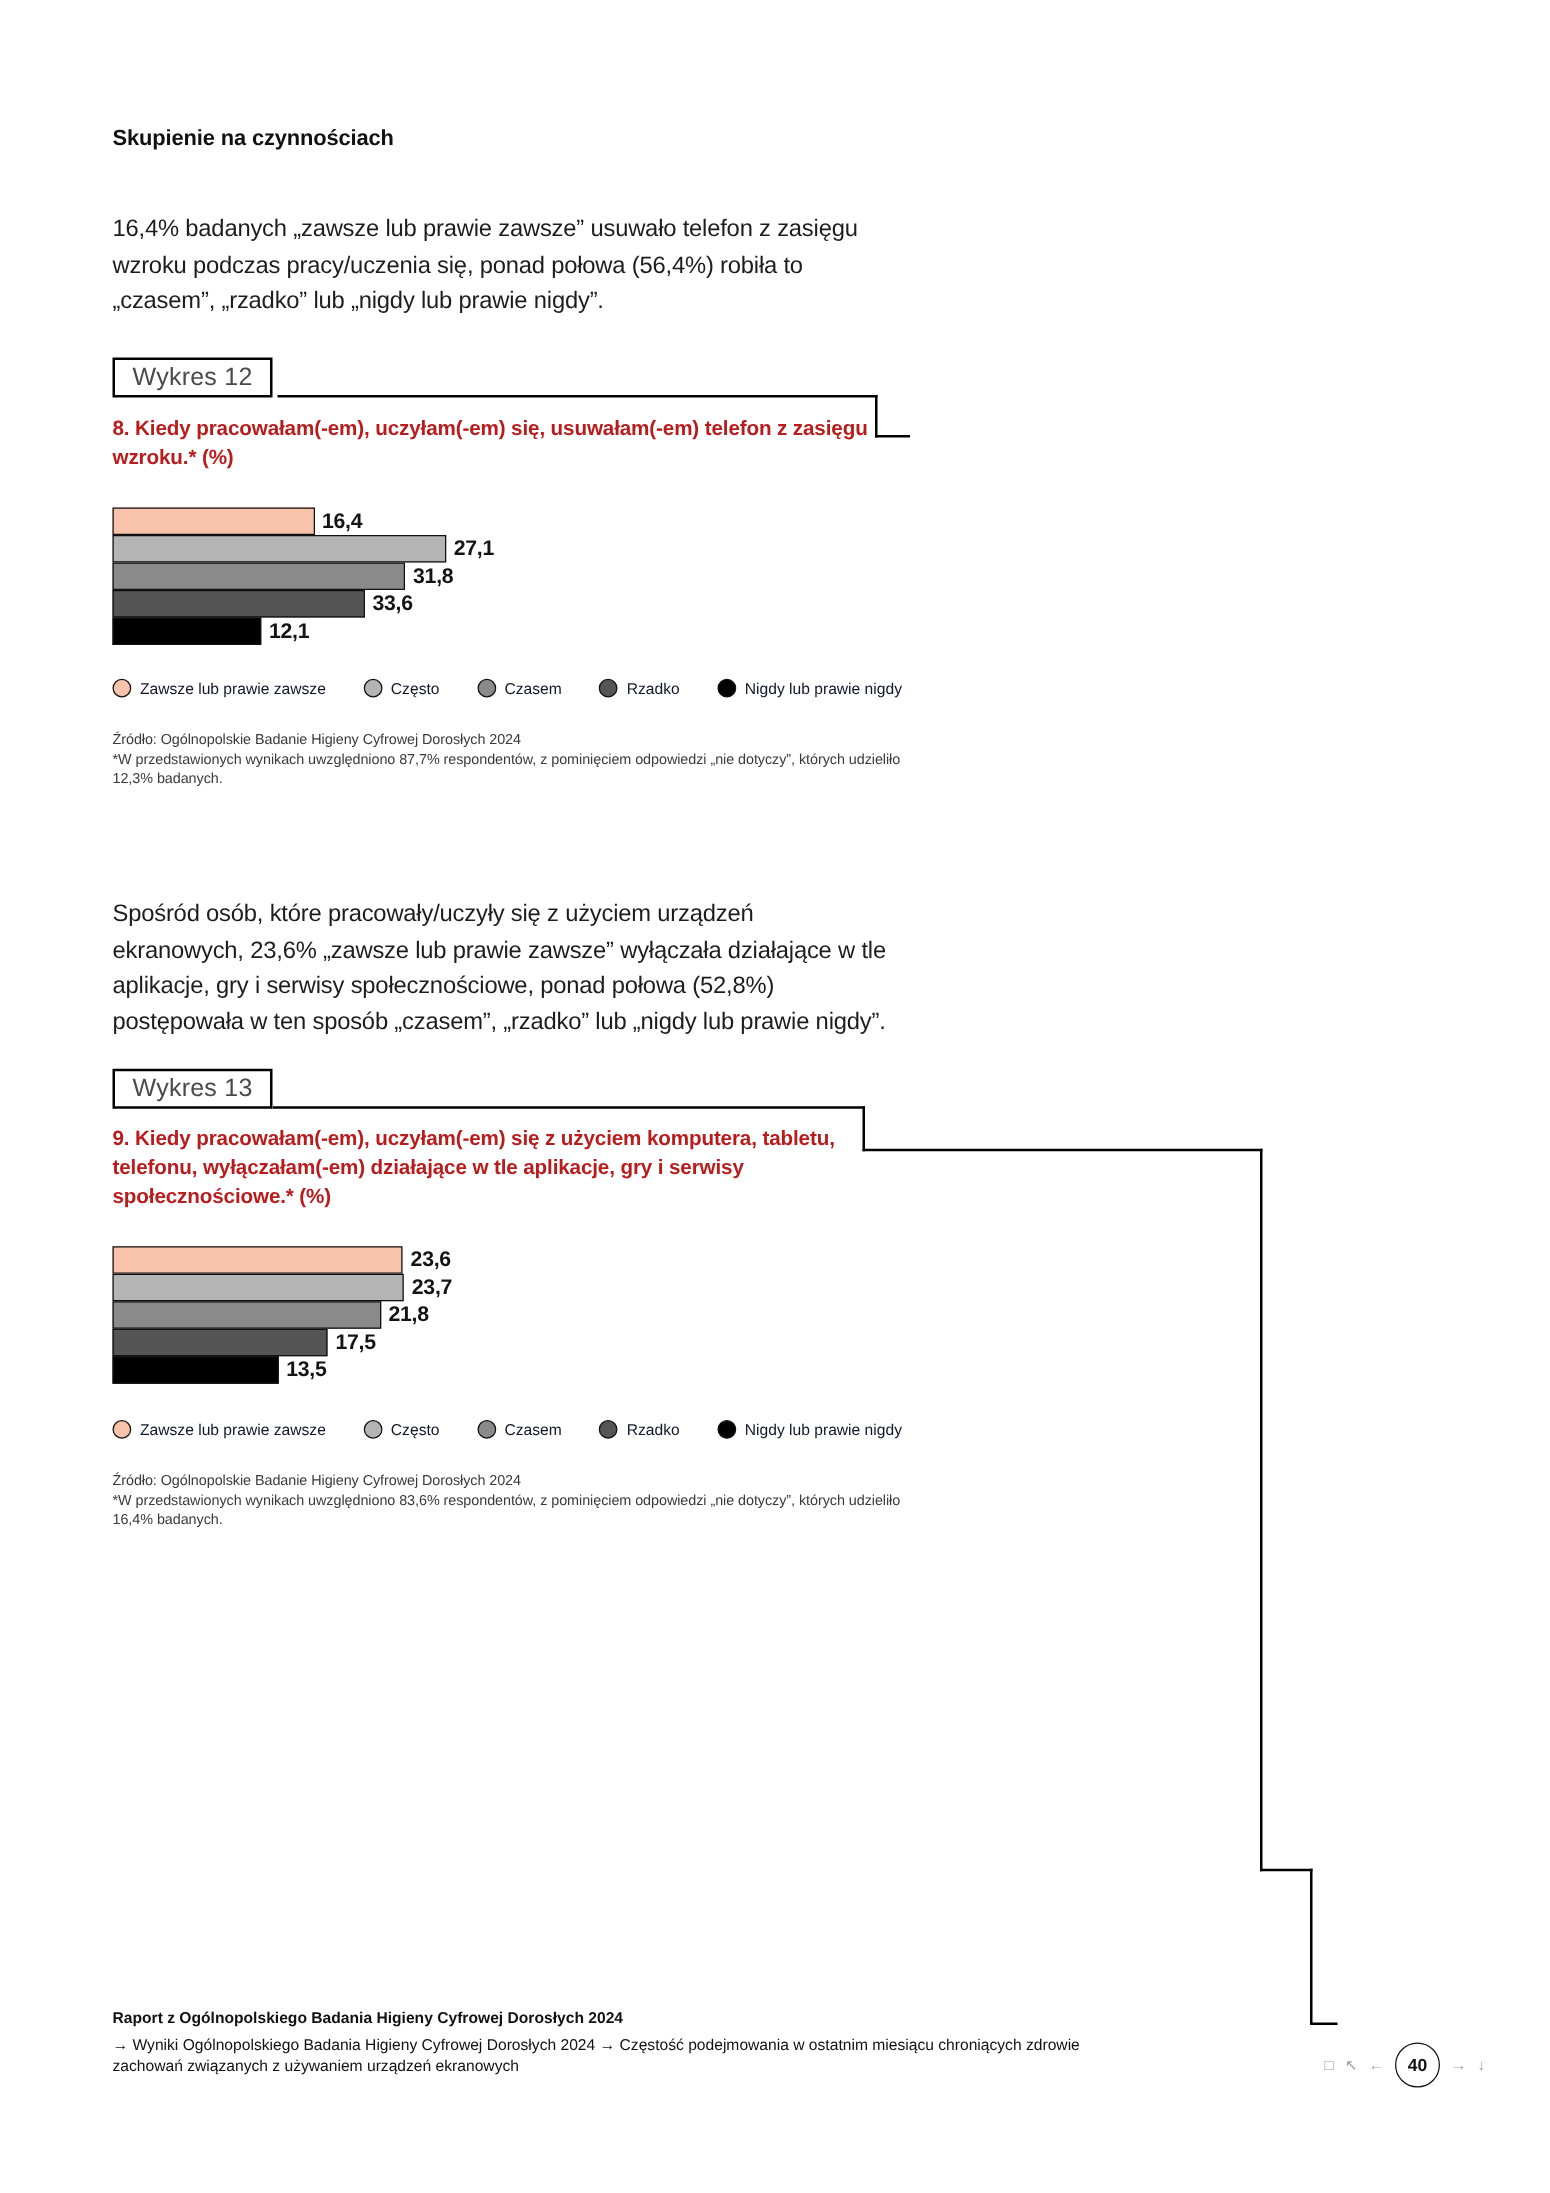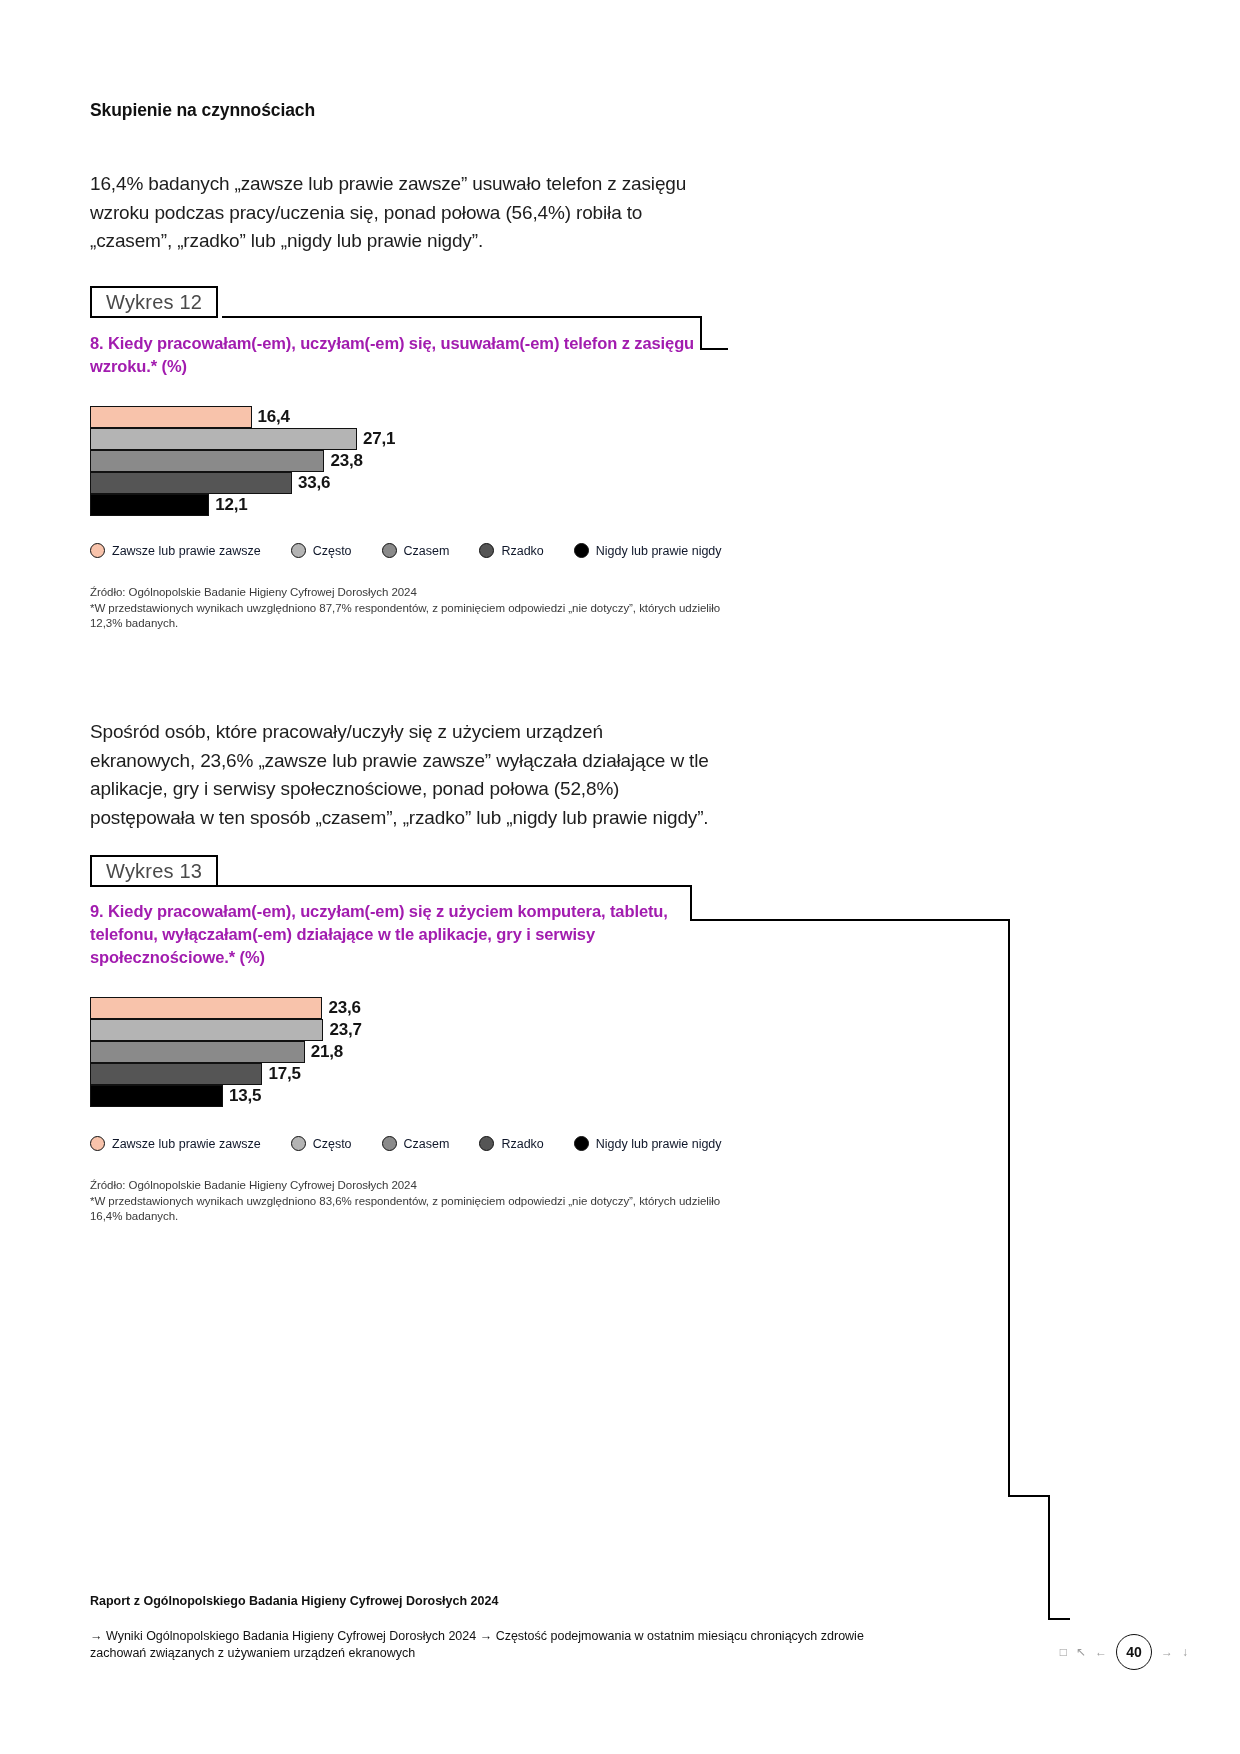--- a/index.html
+++ b/index.html
@@ -70,21 +70,21 @@
     z-index: 1;
   }
 
   .fig-title {
     position: absolute;
     left: 90px;
     width: 620px;
     font-size: 16.5px;
     font-weight: bold;
     line-height: 23px;
-    color: #a21caf;
+    color: #b91c1c;
     letter-spacing: -0.1px;
   }
 
   
   .chart {
     position: absolute;
     left: 90px;
     width: 700px;
   }
   .bar-row {
@@ -146,21 +146,21 @@
   .footer {
     position: absolute;
     left: 90px;
     bottom: 92px;
     width: 820px;
   }
   .footer-title {
     font-size: 12.5px;
     font-weight: bold;
     color: #111111;
-    margin-bottom: 20px;
+    margin-bottom: 7px;
   }
   .footer-line {
     font-size: 12.5px;
     line-height: 17px;
     color: #111111;
   }
 
   .page-num-wrap {
     position: absolute;
     right: 52px;
@@ -217,21 +217,21 @@
       <div class="bar-row">
         <div class="bar" title="Zawsze lub prawie zawsze" style="width: 161.54px; background: rgb(248, 195, 171);"></div>
         <div class="bar-label">16,4</div>
       </div>
       <div class="bar-row">
         <div class="bar" title="Często" style="width: 266.935px; background: rgb(180, 180, 180);"></div>
         <div class="bar-label">27,1</div>
       </div>
       <div class="bar-row">
         <div class="bar" title="Czasem" style="width: 234.43px; background: rgb(138, 138, 138);"></div>
-        <div class="bar-label">23,8</div>
+        <div class="bar-label">31,8</div>
       </div>
       <div class="bar-row">
         <div class="bar" title="Rzadko" style="width: 201.925px; background: rgb(85, 85, 85);"></div>
         <div class="bar-label">33,6</div>
       </div>
       <div class="bar-row">
         <div class="bar" title="Nigdy lub prawie nigdy" style="width: 119.185px; background: rgb(0, 0, 0);"></div>
         <div class="bar-label">12,1</div>
       </div>
     </div>

